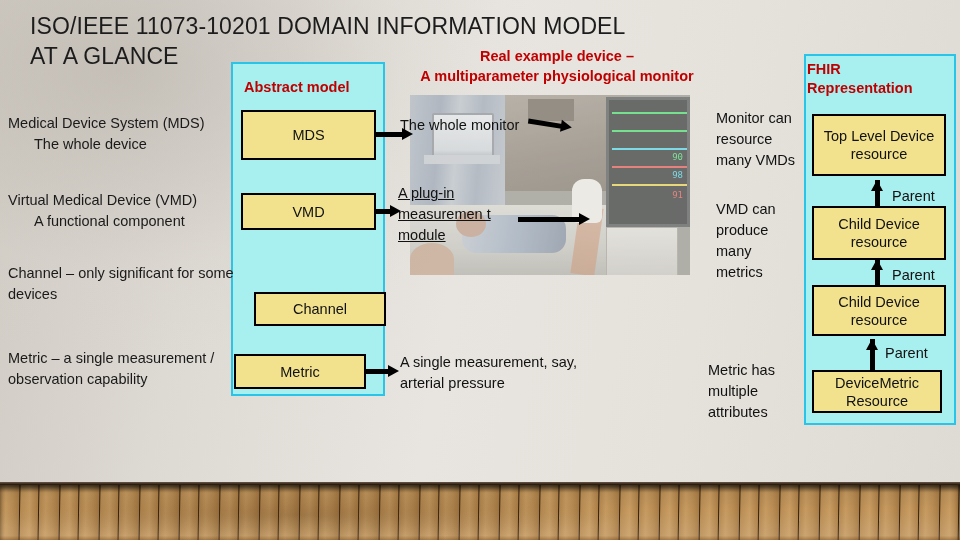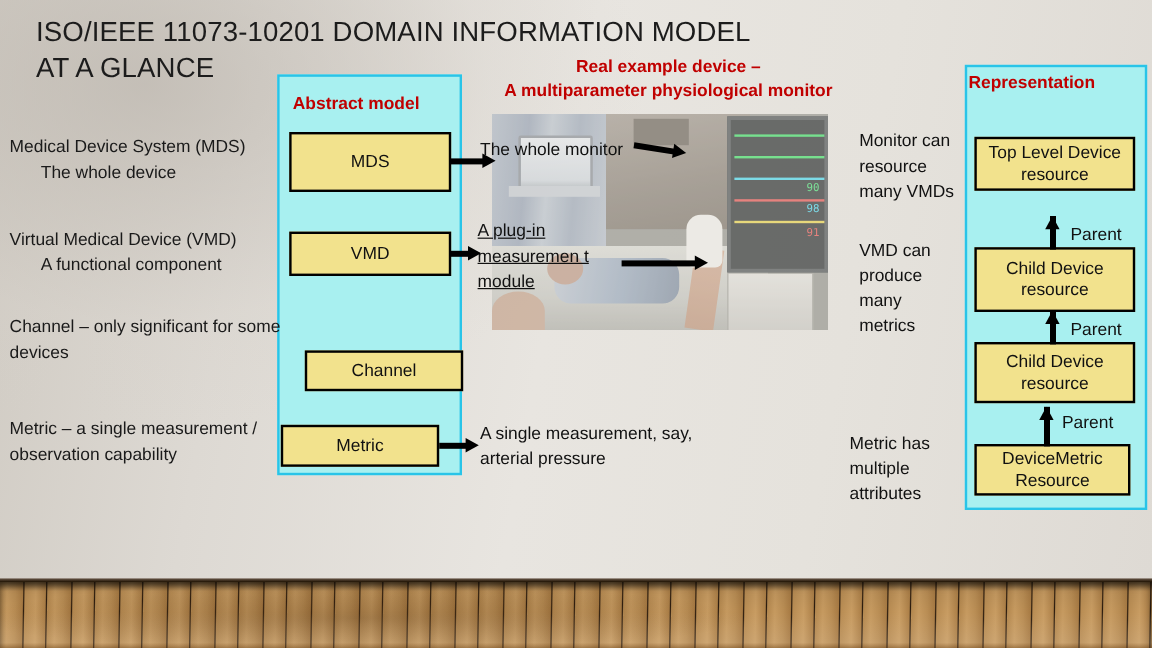--- a/index.html
+++ b/index.html
@@ -112,21 +112,21 @@
     color: #111;
     font-size: 14.5px;
     line-height: 18px;
     padding: 11px 3px;
   }
   #box-mds     { left: 241px; top: 110px; width: 135px; height: 50px; }
   #box-vmd     { left: 241px; top: 193px; width: 135px; height: 37px; }
   #box-channel { left: 234px; top: 292px; width: 132px; height: 34px; margin-left: 20px; }
   #box-metric  { left: 234px; top: 354px; width: 132px; height: 35px; }
 
-  #box-top-level { left: 812px; top: 114px; width: 134px; height: 45px; }
+  #box-top-level { left: 812px; top: 114px; width: 134px; height: 62px; }
   #box-child-1   { left: 812px; top: 206px; width: 134px; height: 54px; }
   #box-child-2   { left: 812px; top: 285px; width: 134px; height: 51px; }
   #box-metric-res{ left: 812px; top: 370px; width: 130px; height: 43px; }
 
   
   .ltext {
     position: absolute;
     color: #1a1a1a;
     font-size: 14.5px;
     line-height: 21px;
@@ -305,20 +305,21 @@
   <div class="panel" id="panel-abstract"></div>
   <div class="panel-heading" id="heading-abstract">Abstract model</div>
 
   <div class="ybox" id="box-mds">MDS</div>
   <div class="ybox" id="box-vmd">VMD</div>
   <div class="ybox" id="box-channel">Channel</div>
   <div class="ybox" id="box-metric">Metric</div>
 
   <div class="panel" id="panel-fhir"></div>
   <div class="panel-heading" id="heading-fhir">
+    <div>FHIR</div>
     <div>Representation</div>
   </div>
 
   <div class="ybox" id="box-top-level">Top Level Device resource</div>
   <div class="ybox" id="box-child-1">Child Device resource</div>
   <div class="ybox" id="box-child-2">Child Device resource</div>
   <div class="ybox" id="box-metric-res">DeviceMetric Resource</div>
 
   <div class="parent-label" id="pl-1">Parent</div>
   <div class="parent-label" id="pl-2">Parent</div>

